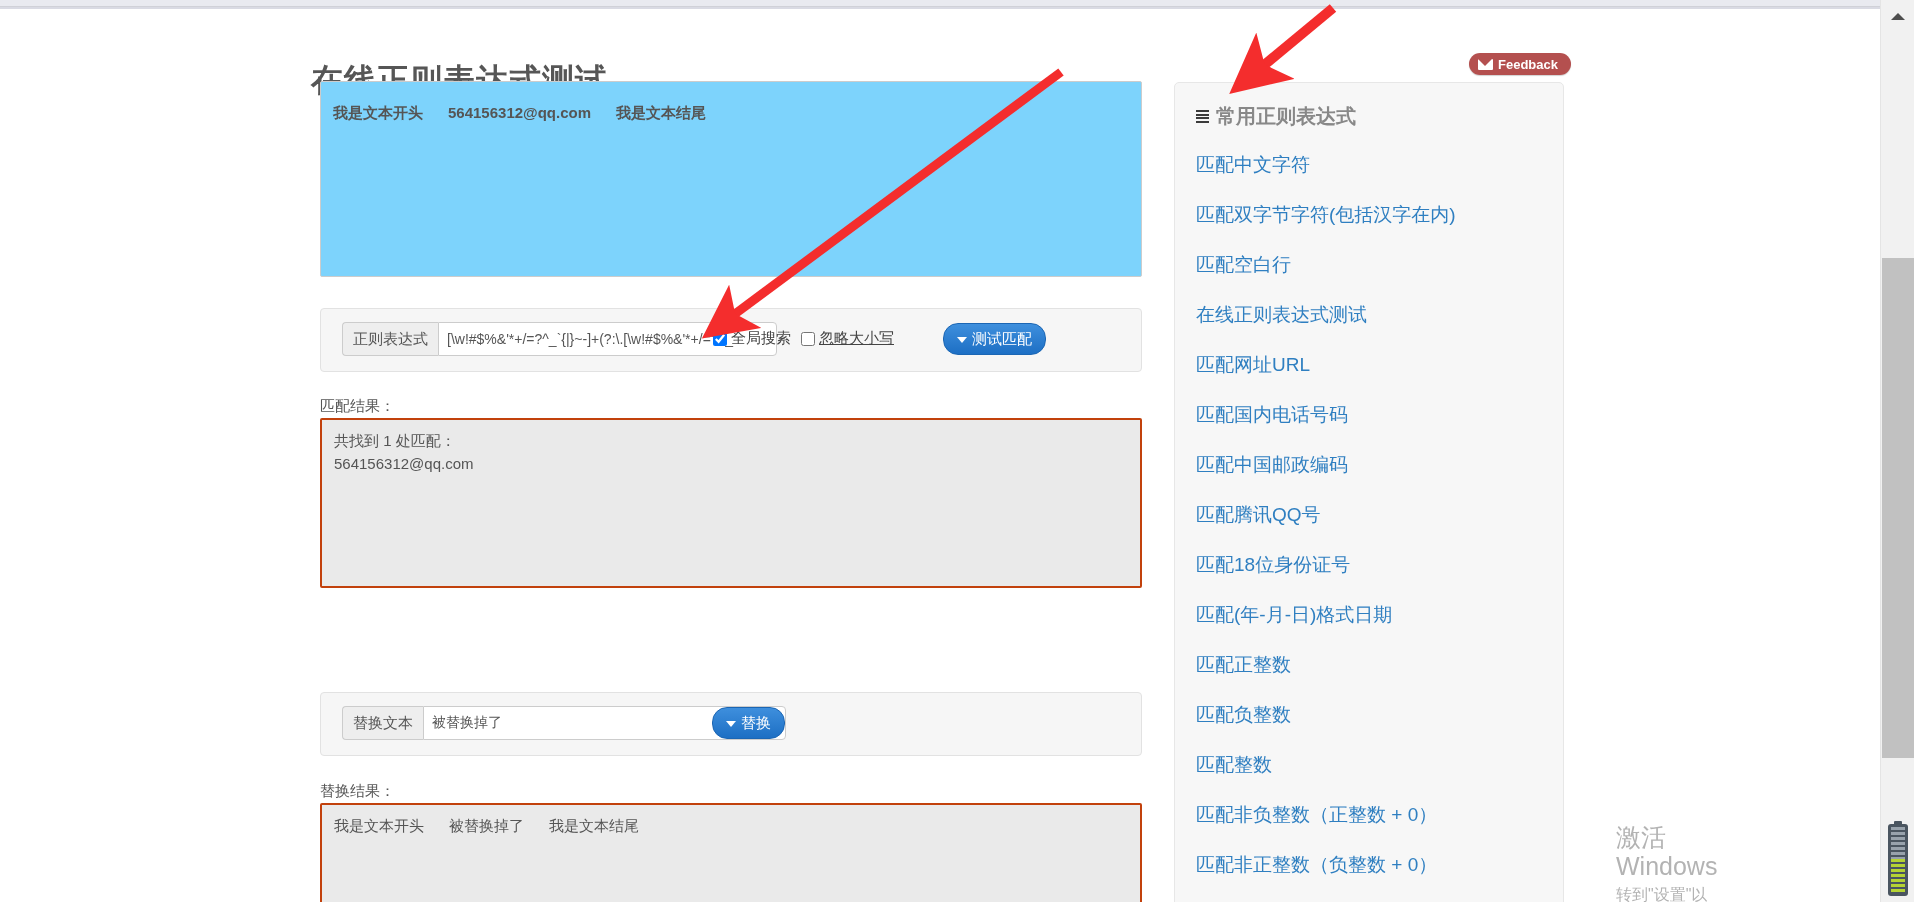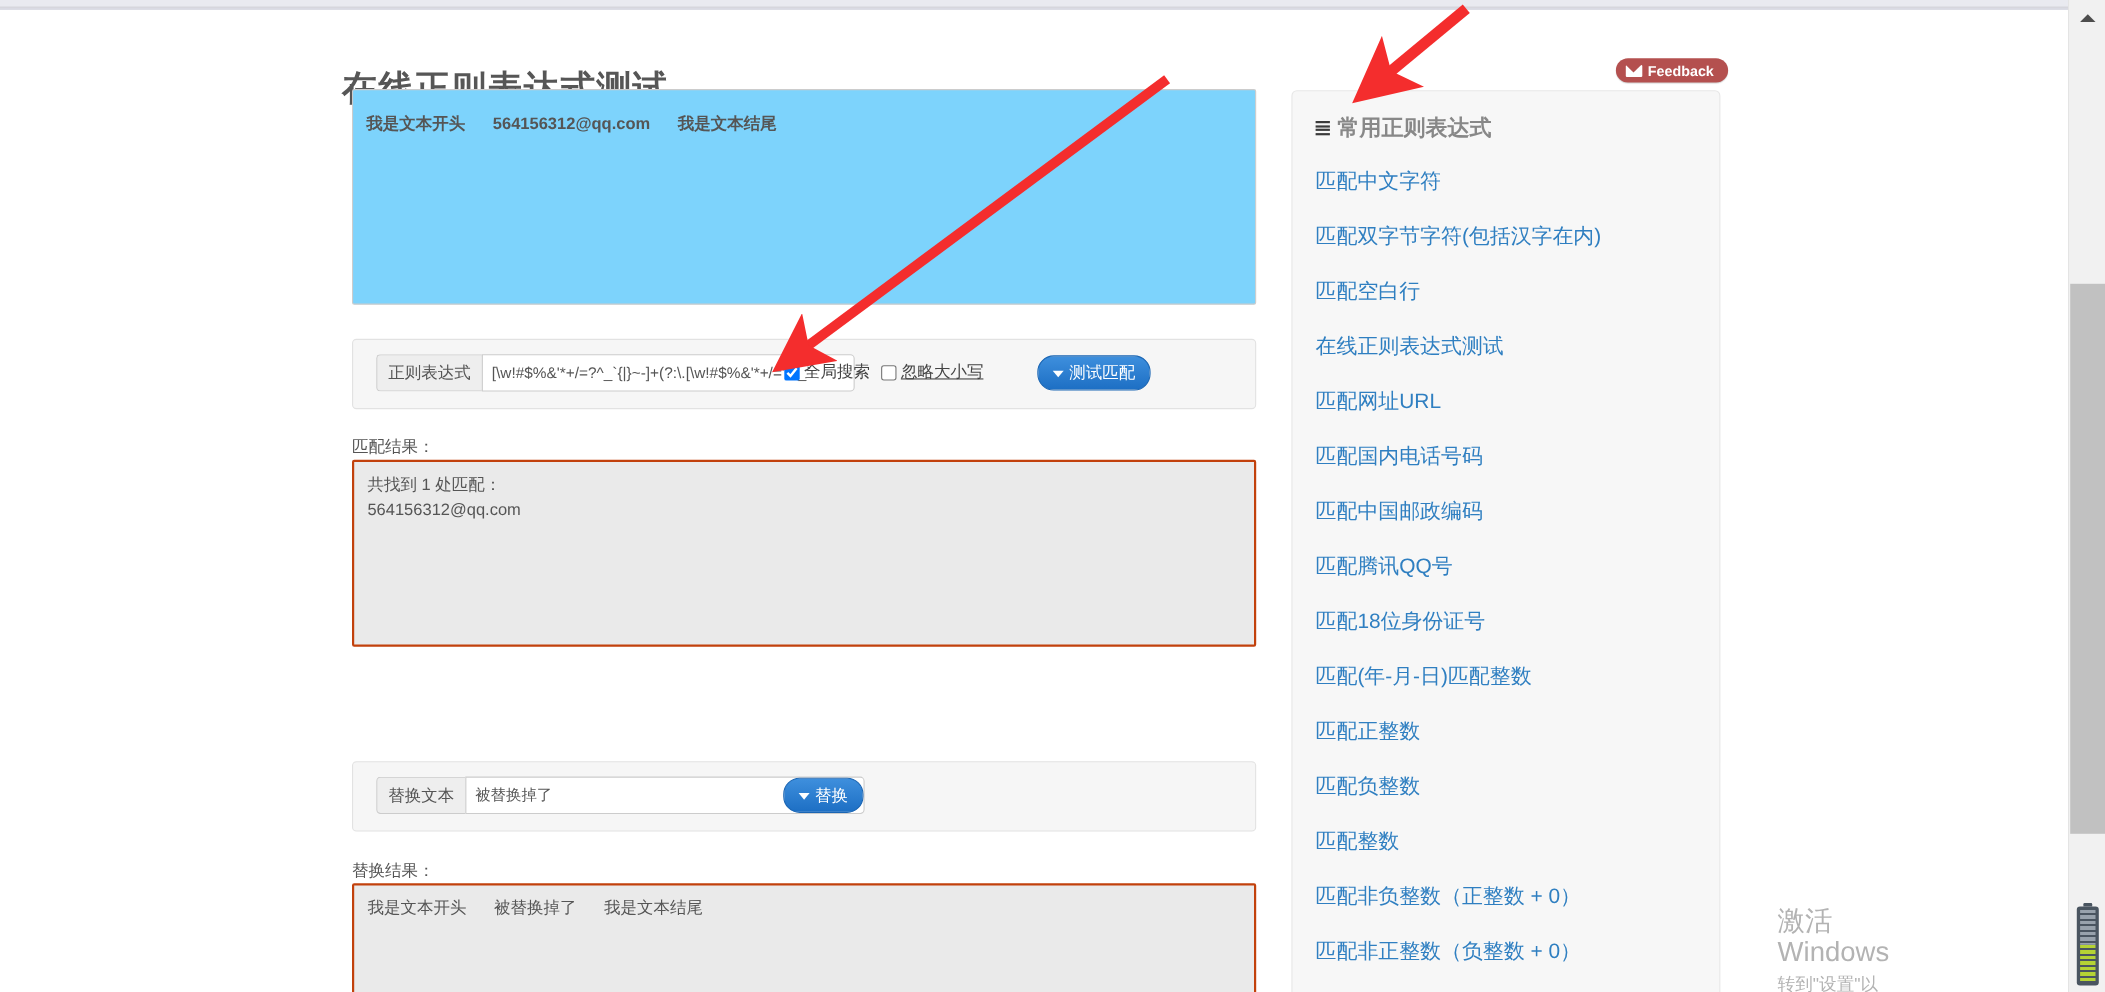--- a/index.html
+++ b/index.html
@@ -475,21 +475,21 @@
       <div class="sidebar-list">
         <a class="sidebar-link">匹配中文字符</a>
         <a class="sidebar-link">匹配双字节字符(包括汉字在内)</a>
         <a class="sidebar-link">匹配空白行</a>
         <a class="sidebar-link">在线正则表达式测试</a>
         <a class="sidebar-link">匹配网址URL</a>
         <a class="sidebar-link">匹配国内电话号码</a>
         <a class="sidebar-link">匹配中国邮政编码</a>
         <a class="sidebar-link">匹配腾讯QQ号</a>
         <a class="sidebar-link">匹配18位身份证号</a>
-        <a class="sidebar-link">匹配(年-月-日)匹配整数</a>
+        <a class="sidebar-link">匹配(年-月-日)格式日期</a>
         <a class="sidebar-link">匹配正整数</a>
         <a class="sidebar-link">匹配负整数</a>
         <a class="sidebar-link">匹配整数</a>
         <a class="sidebar-link">匹配非负整数（正整数 + 0）</a>
         <a class="sidebar-link">匹配非正整数（负整数 + 0）</a>
       </div>
     </div>
 
     <div class="watermark">
       <div class="wm-title">激活 Windows</div>

